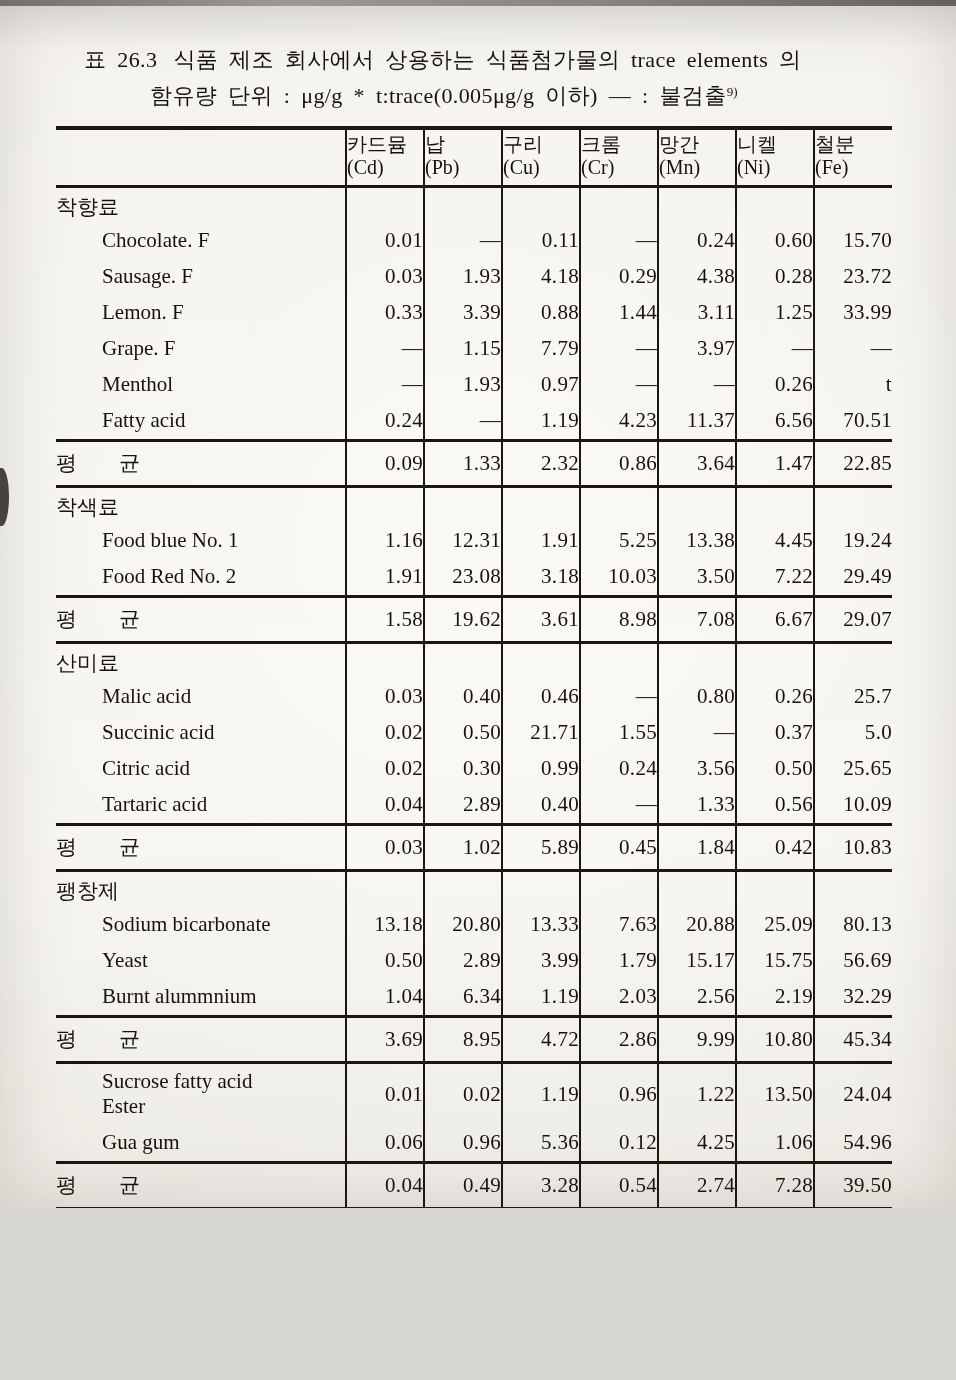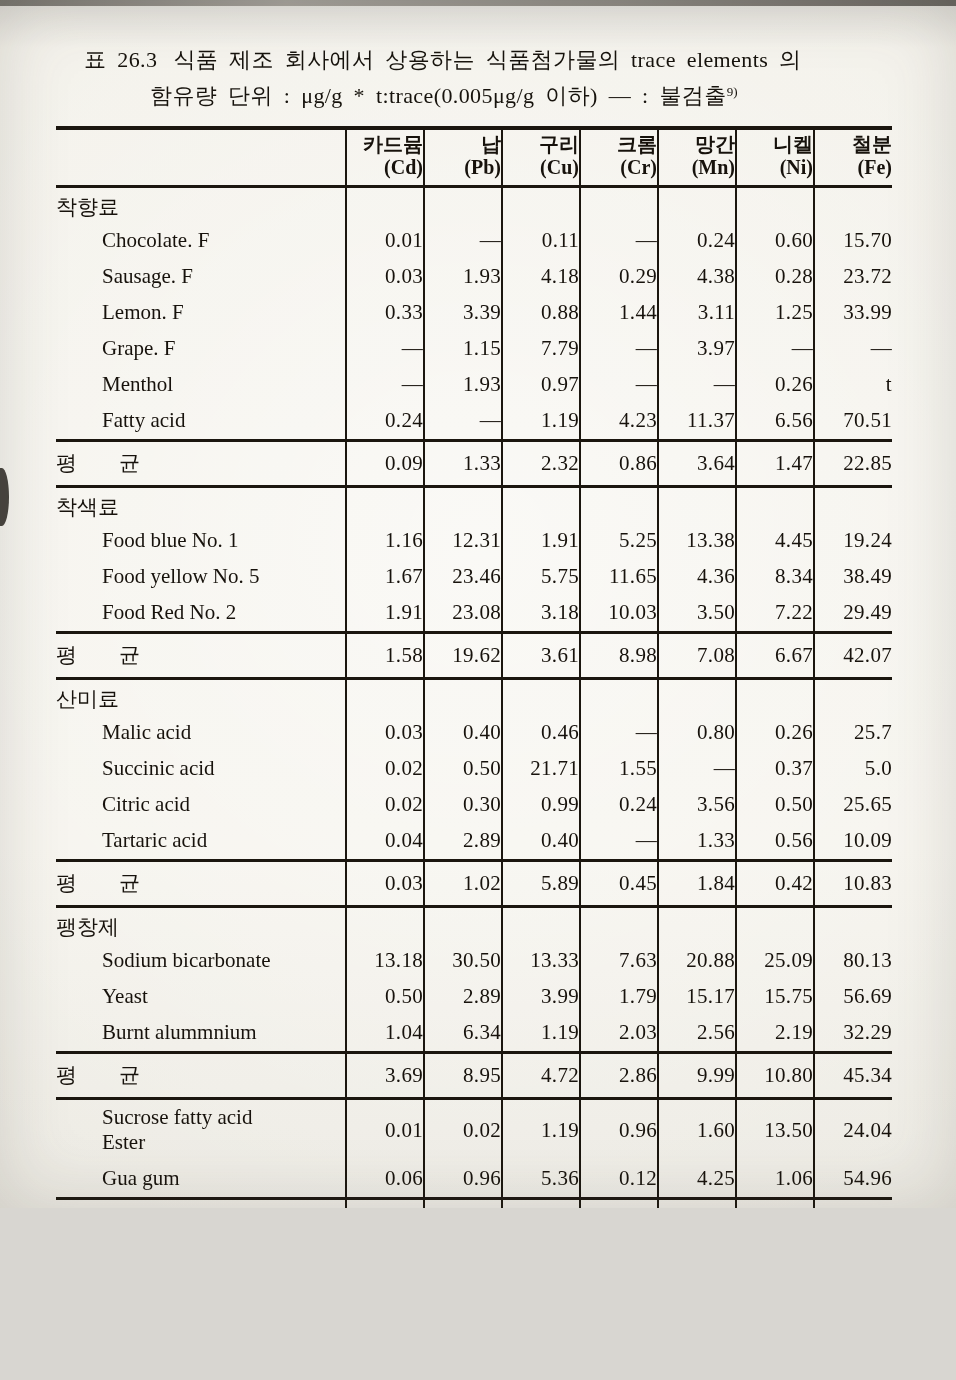--- a/index.html
+++ b/index.html
@@ -14,21 +14,21 @@
     background:linear-gradient(90deg,#55524c,#8e8b84 30%,#6e6b64 65%,#403d38);opacity:.75}
   .scan-blob{position:absolute;left:-3px;top:468px;width:12px;height:58px;background:#33302a;
     border-radius:0 60% 60% 0/0 50% 50% 0;opacity:.9}
 
   .caption{margin:44px 0 0 84px;font-size:22px;line-height:32px;letter-spacing:.4px;word-spacing:5px;color:#17130d}
   .cap-no{margin-right:16px}
   .cap-line2{padding-left:66px}
   .fn{font-size:13px;vertical-align:7px;letter-spacing:0}
 
   .tbl{border-collapse:collapse;table-layout:fixed;margin:14px 0 0 56px;width:836px;border-top:4px solid #1b160f}
-  .tbl thead th{border-bottom:3px solid #1b160f;padding:3px 0 6px;font-weight:bold;font-size:20px;line-height:23px;text-align:right}
+  .tbl thead th{border-bottom:3px solid #1b160f;padding:3px 0 6px;font-weight:normal;font-size:20px;line-height:23px;text-align:left}
   th.num,td.num{border-left:2px solid #1b160f}
   .tbl td{vertical-align:middle;font-size:21px}
   .sec td{padding:5px 0 2px}
   .secname{padding-left:20px}
   .datarow td{padding:5px 0 6px}
   .lab.item{padding-left:46px;white-space:pre-line;line-height:25px}
   .val{text-align:right;padding-right:9px;letter-spacing:.3px;font-variant-numeric:tabular-nums}
   .avg td{border-top:3px solid #1b160f;border-bottom:3px solid #1b160f;padding:7px 0 8px}
   .avglab{padding-left:56px;white-space:pre}
 </style>
@@ -187,48 +187,38 @@
           <td class="lab item">Food blue No. 1</td>
           <td class="num val">1.16</td>
           <td class="num val">12.31</td>
           <td class="num val">1.91</td>
           <td class="num val">5.25</td>
           <td class="num val">13.38</td>
           <td class="num val">4.45</td>
           <td class="num val">19.24</td>
         </tr>
         <tr class="datarow">
-          <td class="lab item">Food yellow No. 5</td>
-          <td class="num val">1.67</td>
-          <td class="num val">23.46</td>
-          <td class="num val">5.75</td>
-          <td class="num val">11.65</td>
-          <td class="num val">4.36</td>
-          <td class="num val">8.34</td>
-          <td class="num val">38.49</td>
-        </tr>
-        <tr class="datarow">
           <td class="lab item">Food Red No. 2</td>
           <td class="num val">1.91</td>
           <td class="num val">23.08</td>
           <td class="num val">3.18</td>
           <td class="num val">10.03</td>
           <td class="num val">3.50</td>
           <td class="num val">7.22</td>
           <td class="num val">29.49</td>
         </tr>
         <tr class="avg">
           <td class="lab avglab">평        균</td>
           <td class="num val">1.58</td>
           <td class="num val">19.62</td>
           <td class="num val">3.61</td>
           <td class="num val">8.98</td>
           <td class="num val">7.08</td>
           <td class="num val">6.67</td>
-          <td class="num val">42.07</td>
+          <td class="num val">29.07</td>
         </tr>
         <tr class="sec">
           <td class="lab secname">산미료</td>
           <td class="num"></td>
           <td class="num"></td>
           <td class="num"></td>
           <td class="num"></td>
           <td class="num"></td>
           <td class="num"></td>
           <td class="num"></td>
@@ -289,21 +279,21 @@
           <td class="num"></td>
           <td class="num"></td>
           <td class="num"></td>
           <td class="num"></td>
           <td class="num"></td>
           <td class="num"></td>
         </tr>
         <tr class="datarow">
           <td class="lab item">Sodium bicarbonate</td>
           <td class="num val">13.18</td>
-          <td class="num val">30.50</td>
+          <td class="num val">20.80</td>
           <td class="num val">13.33</td>
           <td class="num val">7.63</td>
           <td class="num val">20.88</td>
           <td class="num val">25.09</td>
           <td class="num val">80.13</td>
         </tr>
         <tr class="datarow">
           <td class="lab item">Yeast</td>
           <td class="num val">0.50</td>
           <td class="num val">2.89</td>
@@ -333,21 +323,21 @@
           <td class="num val">10.80</td>
           <td class="num val">45.34</td>
         </tr>
         <tr class="datarow">
           <td class="lab item">Sucrose fatty acid
 Ester</td>
           <td class="num val">0.01</td>
           <td class="num val">0.02</td>
           <td class="num val">1.19</td>
           <td class="num val">0.96</td>
-          <td class="num val">1.60</td>
+          <td class="num val">1.22</td>
           <td class="num val">13.50</td>
           <td class="num val">24.04</td>
         </tr>
         <tr class="datarow">
           <td class="lab item">Gua gum</td>
           <td class="num val">0.06</td>
           <td class="num val">0.96</td>
           <td class="num val">5.36</td>
           <td class="num val">0.12</td>
           <td class="num val">4.25</td>

